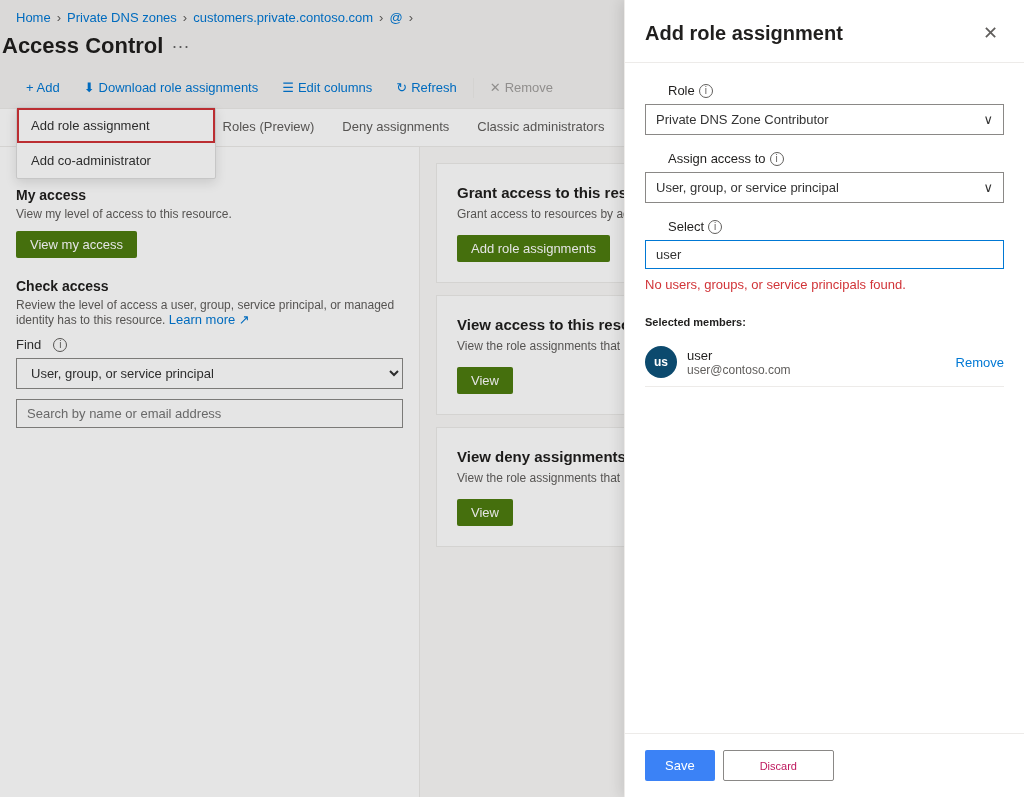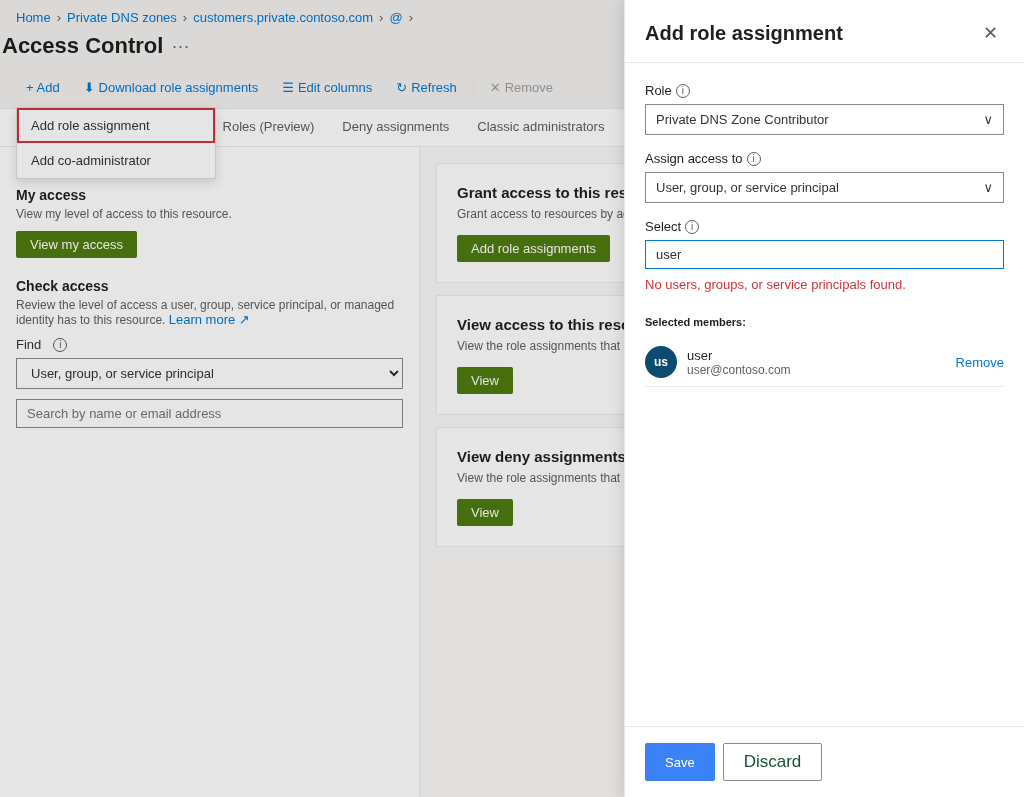--- a/index.html
+++ b/index.html
@@ -51,41 +51,41 @@
     
     .side-panel { width: 400px; background: white; border-left: 1px solid #edebe9; display: flex; flex-direction: column; position: fixed; right: 0; top: 0; bottom: 0; box-shadow: -4px 0 12px rgba(0,0,0,0.1); z-index: 200; }
 
     .side-panel-header { display: flex; align-items: center; justify-content: space-between; padding: 20px 20px 16px; border-bottom: 1px solid #edebe9; }
     .side-panel-title { font-size: 20px; font-weight: 600; color: #201f1e; }
     .close-btn { background: none; border: none; cursor: pointer; font-size: 18px; color: #605e5c; padding: 2px 6px; }
 
     .side-panel-body { flex: 1; overflow-y: auto; padding: 20px; }
 
     .field-group { margin-bottom: 16px; }
-    .field-label { display: flex; align-items: center; gap: 4px; font-size: 13px; font-weight: 500; margin-bottom: 6px; color: #201f1e; }
+    .field-label { display: flex; align-items: center; gap: 4px; font-size: 13px; font-weight: 500; margin-bottom: 6px; color: #201f1e; margin-left: 23px; }
 
     .field-select { width: 100%; padding: 7px 10px; border: 1px solid #8a8886; background: white; font-size: 13px; color: #333; cursor: pointer; display: flex; align-items: center; justify-content: space-between; }
 
     .field-input { width: 100%; padding: 6px 10px; border: 1px solid #0078d4; font-size: 13px; color: #333; background: white; border-radius: 0; }
 
     .no-results { color: #d13438; font-size: 13px; padding: 8px 0; }
 
     .selected-members-section { margin-top: 16px; }
     .selected-members-label { font-size: 11px; font-weight: 600; margin-bottom: 10px; color: #201f1e; }
 
     .member-item { display: flex; align-items: center; gap: 10px; padding: 8px 0; border-bottom: 1px solid #edebe9; }
     .avatar { width: 32px; height: 32px; border-radius: 50%; background: #0c4a6e; color: white; display: flex; align-items: center; justify-content: center; font-size: 12px; font-weight: 600; flex-shrink: 0; }
     .member-info { flex: 1; }
     .member-name { font-size: 13px; font-weight: 500; color: #201f1e; }
     .member-email { font-size: 12px; color: #605e5c; }
     .remove-link { color: #0078d4; cursor: pointer; font-size: 13px; text-decoration: none; }
 
     .side-panel-footer { padding: 16px 20px; border-top: 1px solid #edebe9; display: flex; gap: 8px; }
     .btn-save { background: #3b82f6; color: white; border: none; padding: 8px 20px; cursor: pointer; font-size: 13px; border-radius: 2px; }
-    .btn-discard { background: white; color: #14532d; border: 1px solid #8a8886; padding: 8px 20px; cursor: pointer; font-size: 17px; border-radius: 2px; }
+    .btn-discard { background: white; color: #be185d; border: 1px solid #8a8886; padding: 8px 36px; cursor: pointer; font-size: 11px; border-radius: 2px; }
 
     .overlay { position: fixed; top: 0; left: 0; right: 400px; bottom: 0; background: rgba(0,0,0,0.1); z-index: 150; }
   </style>
 </head>
 <body>
 
 <div class="breadcrumb">
   <a>Home</a>
   <span>›</span>
   <a>Private DNS zones</a>

